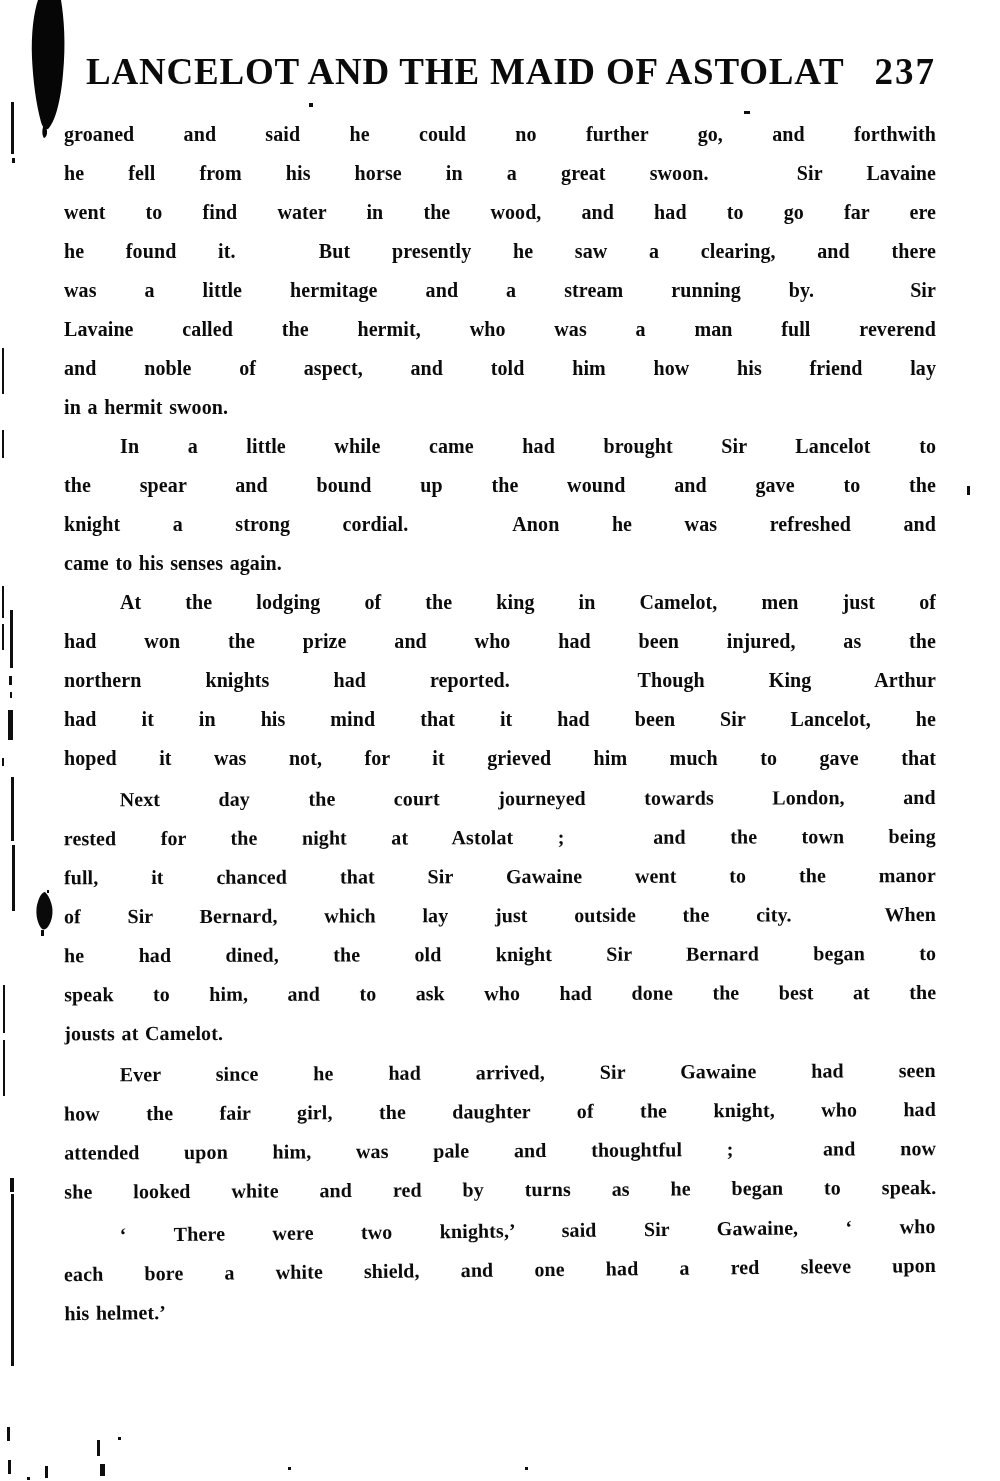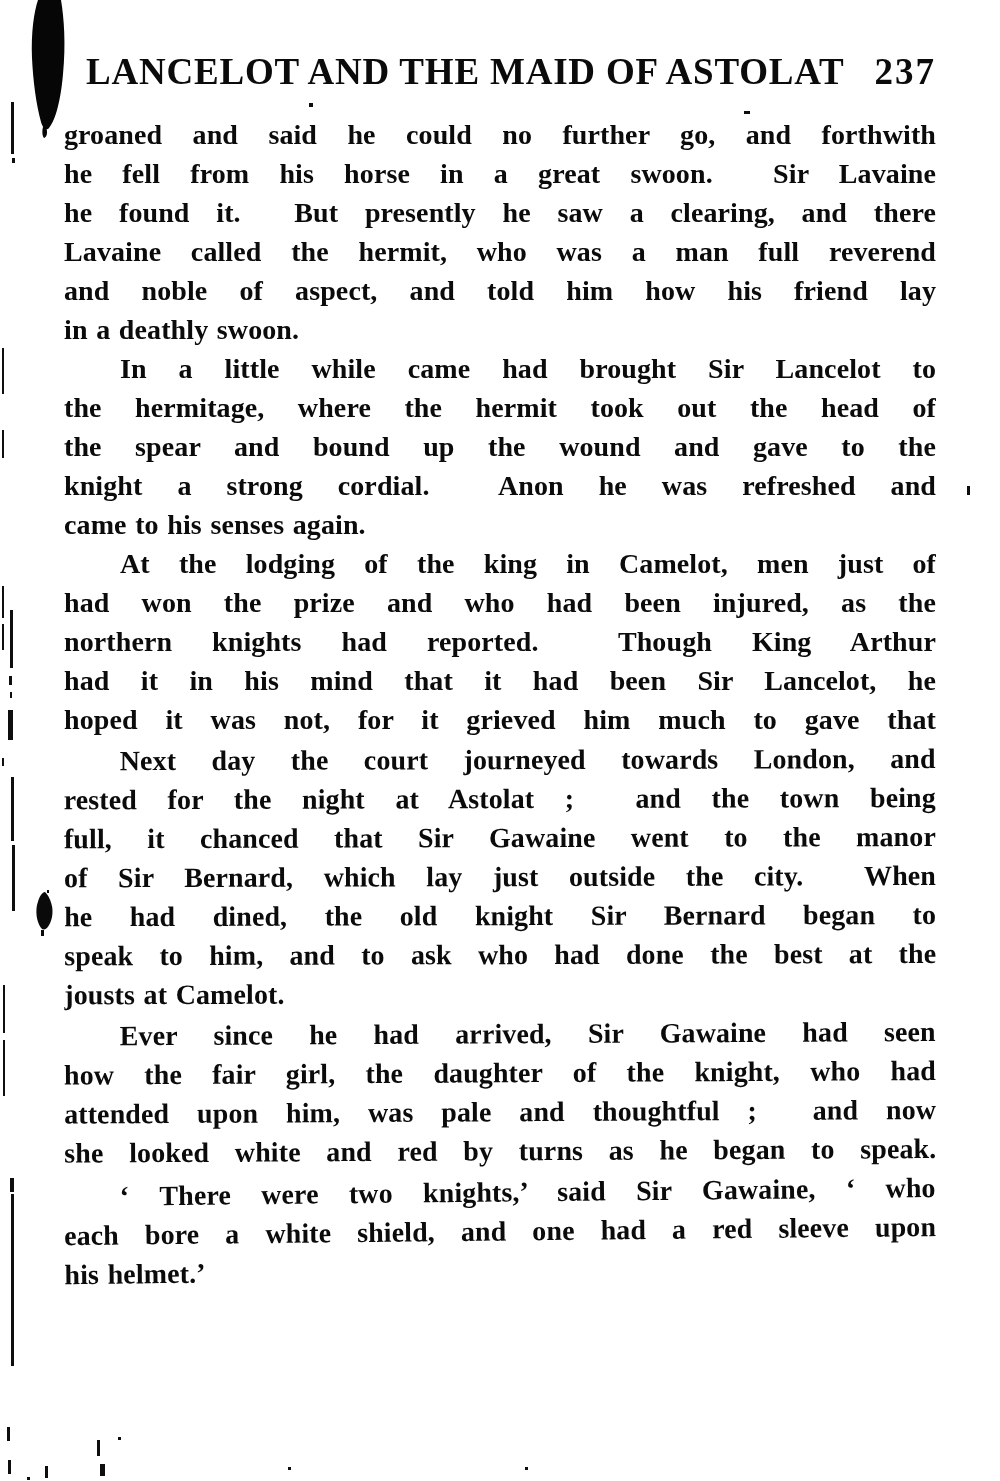--- a/index.html
+++ b/index.html
@@ -18,21 +18,21 @@
     position:absolute; left:86px; right:64px; top:52px;
     display:flex; align-items:baseline;
     font-weight:bold; font-size:37px; letter-spacing:0.8px;
     white-space:nowrap; line-height:40px;
   }
   .header .num { margin-left:auto; letter-spacing:2px;text-align:right; }
 
   
   .textblock {
     position:absolute; left:64px; top:115px; width:872px;
-    font-size:28px; font-weight:bold; letter-spacing:0.1px;
+    font-size:20px; font-weight:bold; letter-spacing:0.1px;
     word-spacing:1.5px;
   }
   .para { position:relative; }
   .para-4 { transform:rotate(-0.15deg); transform-origin:100% 50%; }
   .para-5 { transform:rotate(-0.3deg);  transform-origin:100% 50%; }
   .para-6 { transform:rotate(-0.6deg);  transform-origin:100% 50%; }
   .line {
     height:39px; line-height:39px; overflow:hidden;
     text-align:justify; white-space:normal;
   }
@@ -51,28 +51,29 @@
 
   <div class="header">
     <span>LANCELOT AND THE MAID OF ASTOLAT</span>
     <span class="num">237</span>
   </div>
 
   <div class="textblock">
       <div class="para para-1">
         <div class="line just">groaned and said he could no further go, and forthwith</div>
         <div class="line just">he fell from his horse in a great swoon.&nbsp; Sir Lavaine</div>
+        <div class="line just">went to find water in the wood, and had to go far ere</div>
         <div class="line just">he found it.&nbsp; But presently he saw a clearing, and there</div>
+        <div class="line just">was a little hermitage and a stream running by.&nbsp; Sir</div>
         <div class="line just">Lavaine called the hermit, who was a man full reverend</div>
         <div class="line just">and noble of aspect, and told him how his friend lay</div>
-        <div class="line">in a deathly swoon.</div>
+        <div class="line">in a hermit swoon.</div>
       </div>
       <div class="para para-2">
         <div class="line just indent">In a little while came had brought Sir Lancelot to</div>
-        <div class="line just">the hermitage, where the hermit took out the head of</div>
         <div class="line just">the spear and bound up the wound and gave to the</div>
         <div class="line just">knight a strong cordial.&nbsp; Anon he was refreshed and</div>
         <div class="line">came to his senses again.</div>
       </div>
       <div class="para para-3">
         <div class="line just indent">At the lodging of the king in Camelot, men just of</div>
         <div class="line just">had won the prize and who had been injured, as the</div>
         <div class="line just">northern knights had reported.&nbsp; Though King Arthur</div>
         <div class="line just">had it in his mind that it had been Sir Lancelot, he</div>
         <div class="line just">hoped it was not, for it grieved him much to gave that</div>

